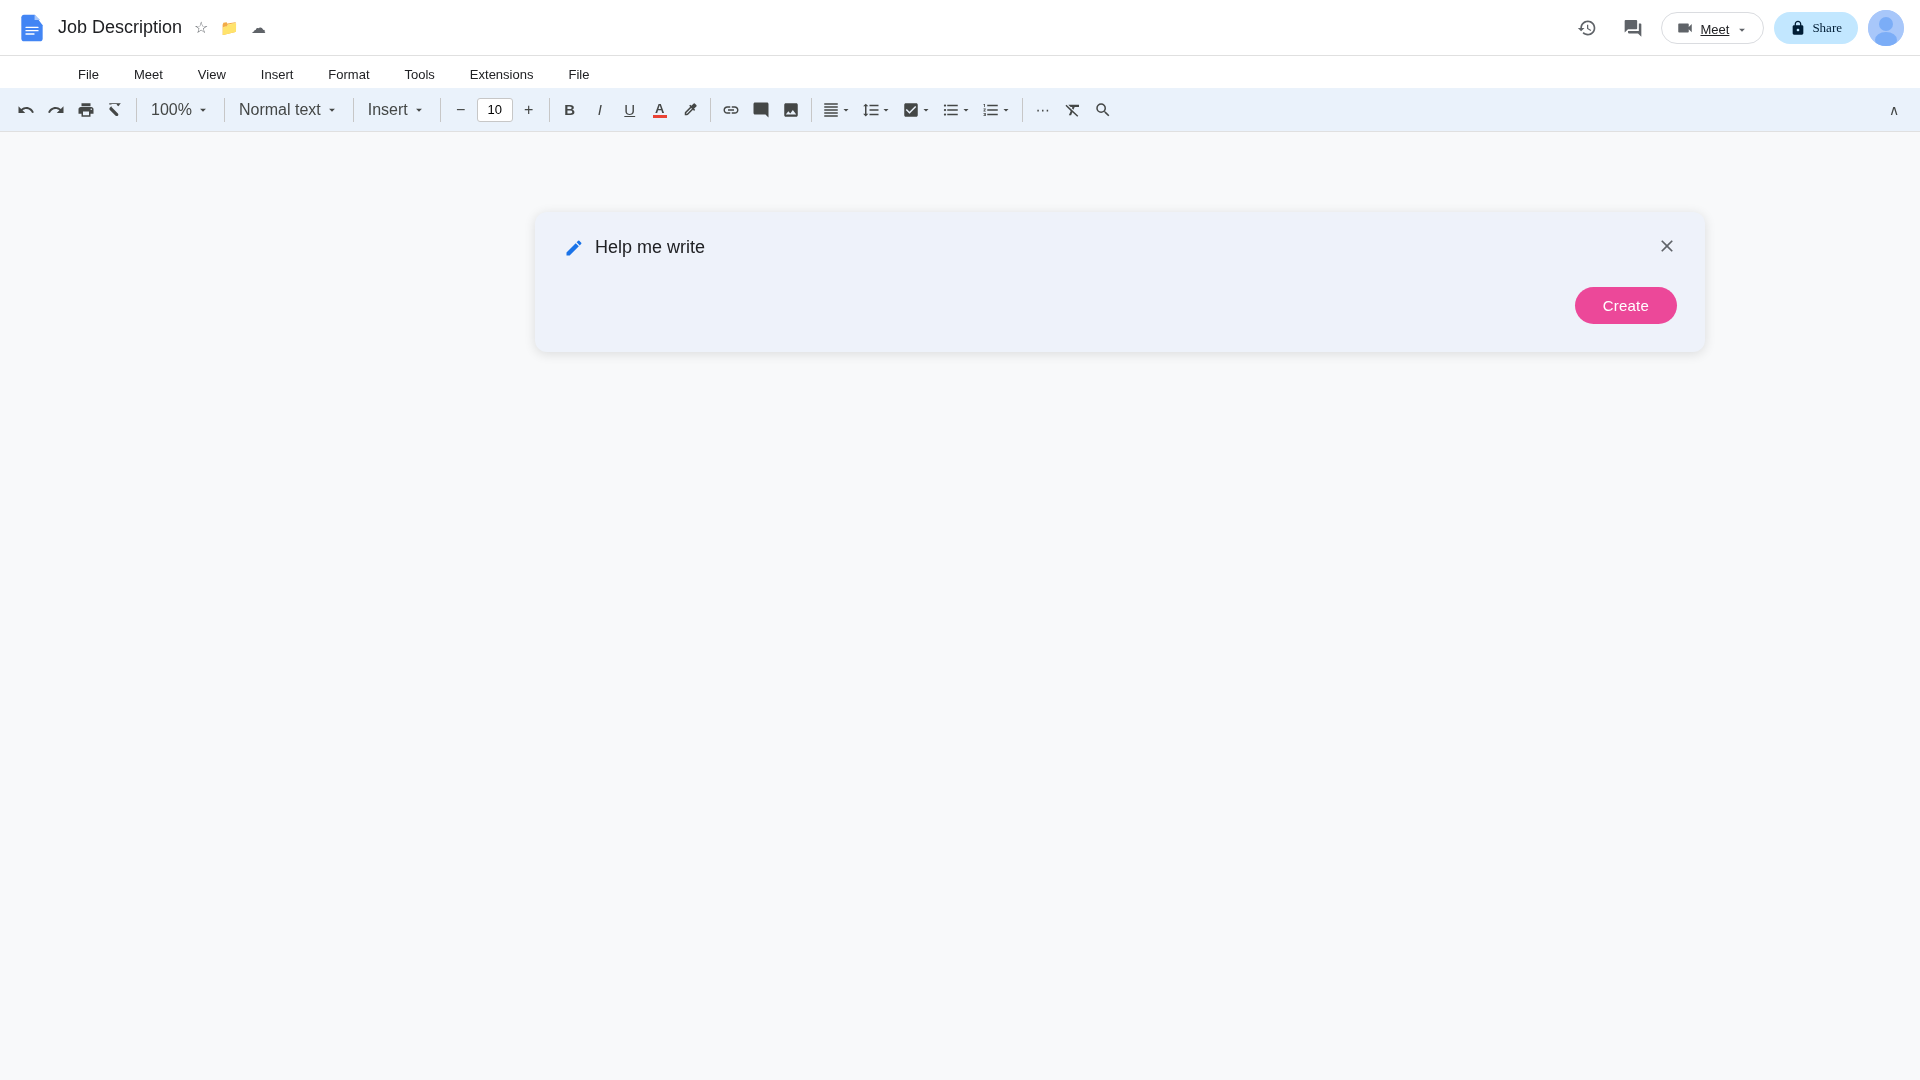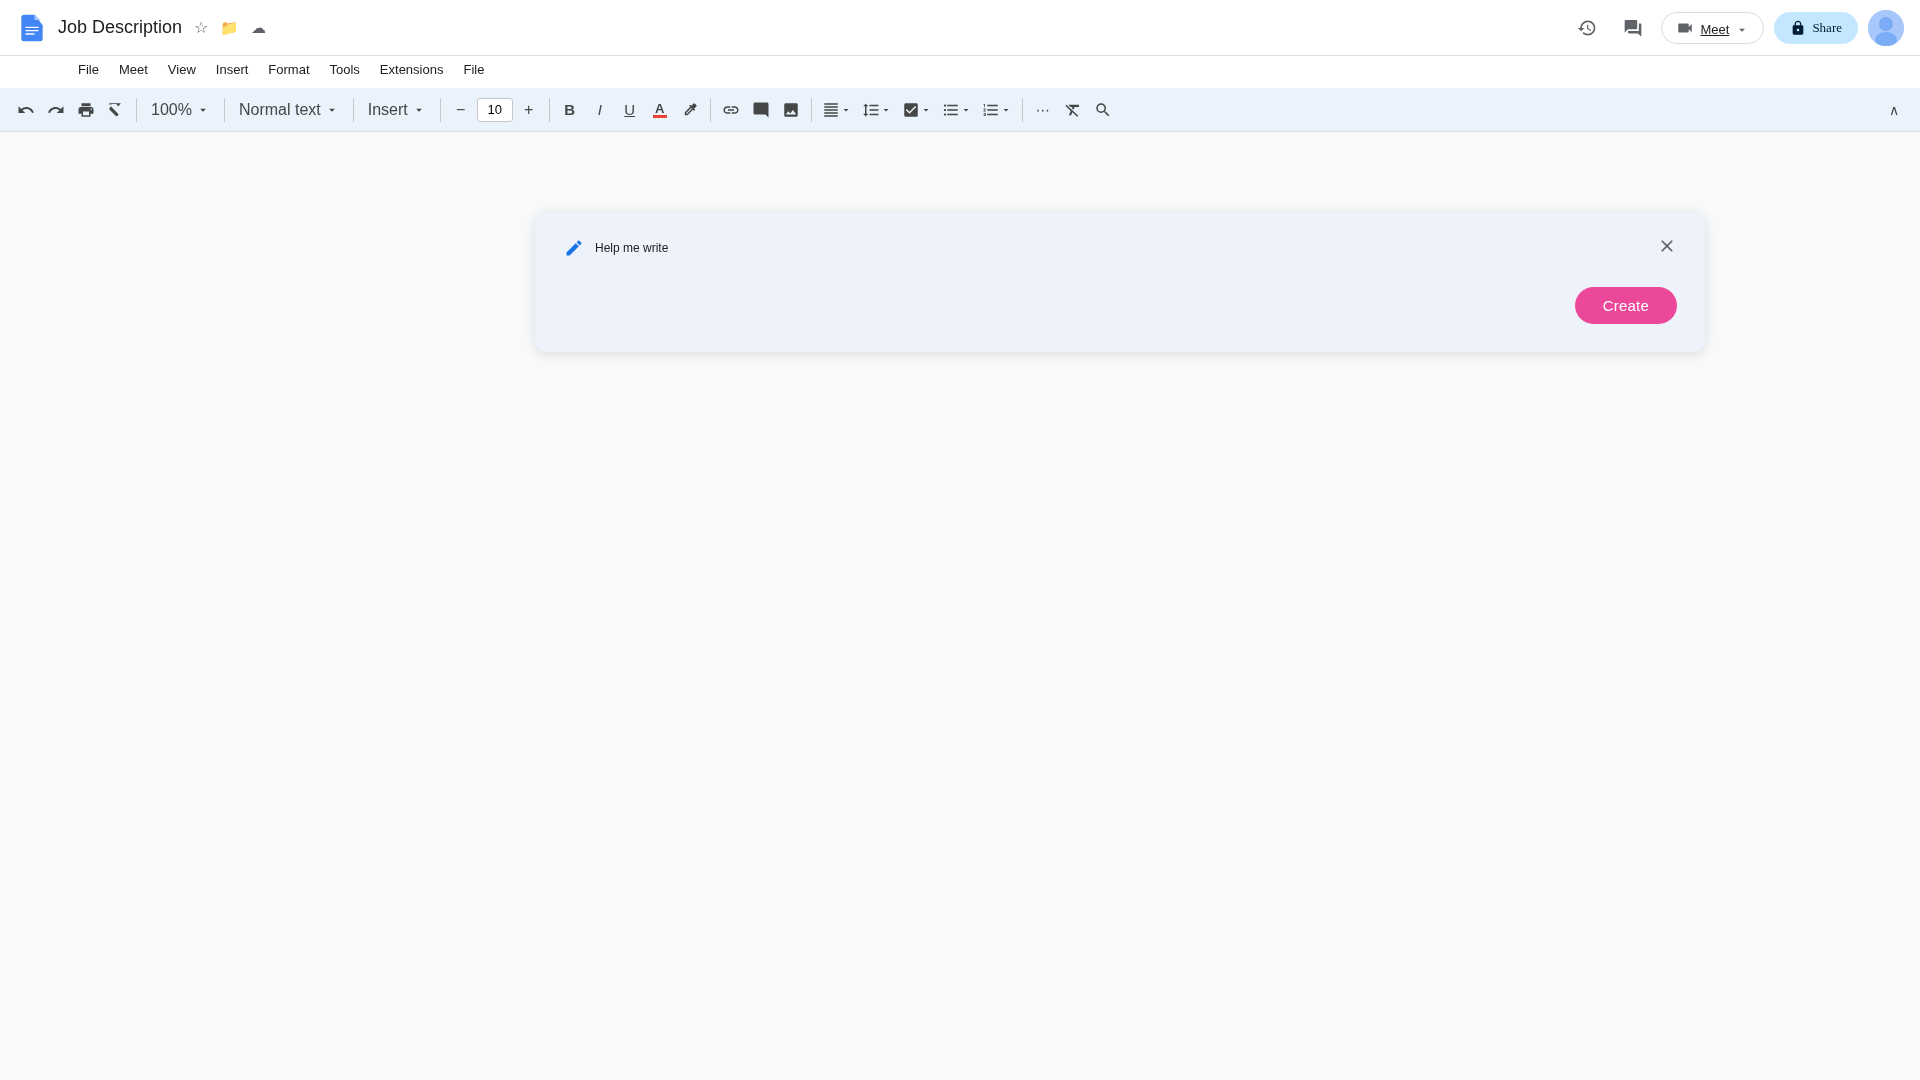--- a/index.html
+++ b/index.html
@@ -33,24 +33,24 @@
       gap: 0;
     }
     #doc-title {
       font-size: 18px;
       font-weight: 400;
       color: #202124;
       line-height: 1.2;
     }
     #menu-bar {
       display: flex;
-      align-items: flex-start;
+      align-items: flex-end;
       padding: 2px 68px;
       background: #fff;
-      gap: 0;
+      gap: 15px;
       height: 32px;
     }
     .menu-item {
       padding: 4px 10px;
       font-size: 13px;
       color: #202124;
       cursor: pointer;
       border-radius: 4px;
     }
 
@@ -480,21 +480,21 @@
   <div id="page-container">
 
     <div id="help-write-dialog">
       <div id="dialog-header">
         <div id="dialog-title-row">
           <div class="ai-pencil-icon">
             <svg width="20" height="20" viewBox="0 0 24 24" fill="#1a73e8">
                 <path d="M3 17.25V21h3.75L17.81 9.94l-3.75-3.75L3 17.25zM20.71 7.04c.39-.39.39-1.02 0-1.41l-2.34-2.34a.9959.9959 0 00-1.41 0l-1.83 1.83 3.75 3.75 1.83-1.83z"></path>
               </svg>
           </div>
-          <span id="dialog-title" style="font-size:12px; font-weight:500; color:#202124;">Help me write</span>
+          <span id="dialog-title" style="font-size:18px; font-weight:500; color:#202124;">Help me write</span>
         </div>
         <button id="dialog-close">
           <svg width="20" height="20" viewBox="0 0 24 24" fill="#5f6368">
               <path d="M19 6.41L17.59 5 12 10.59 6.41 5 5 6.41 10.59 12 5 17.59 6.41 19 12 13.41 17.59 19 19 17.59 13.41 12z"></path>
             </svg>
         </button>
       </div>
       <div id="dialog-footer">
         <button id="create-btn">Create</button>
       </div>

